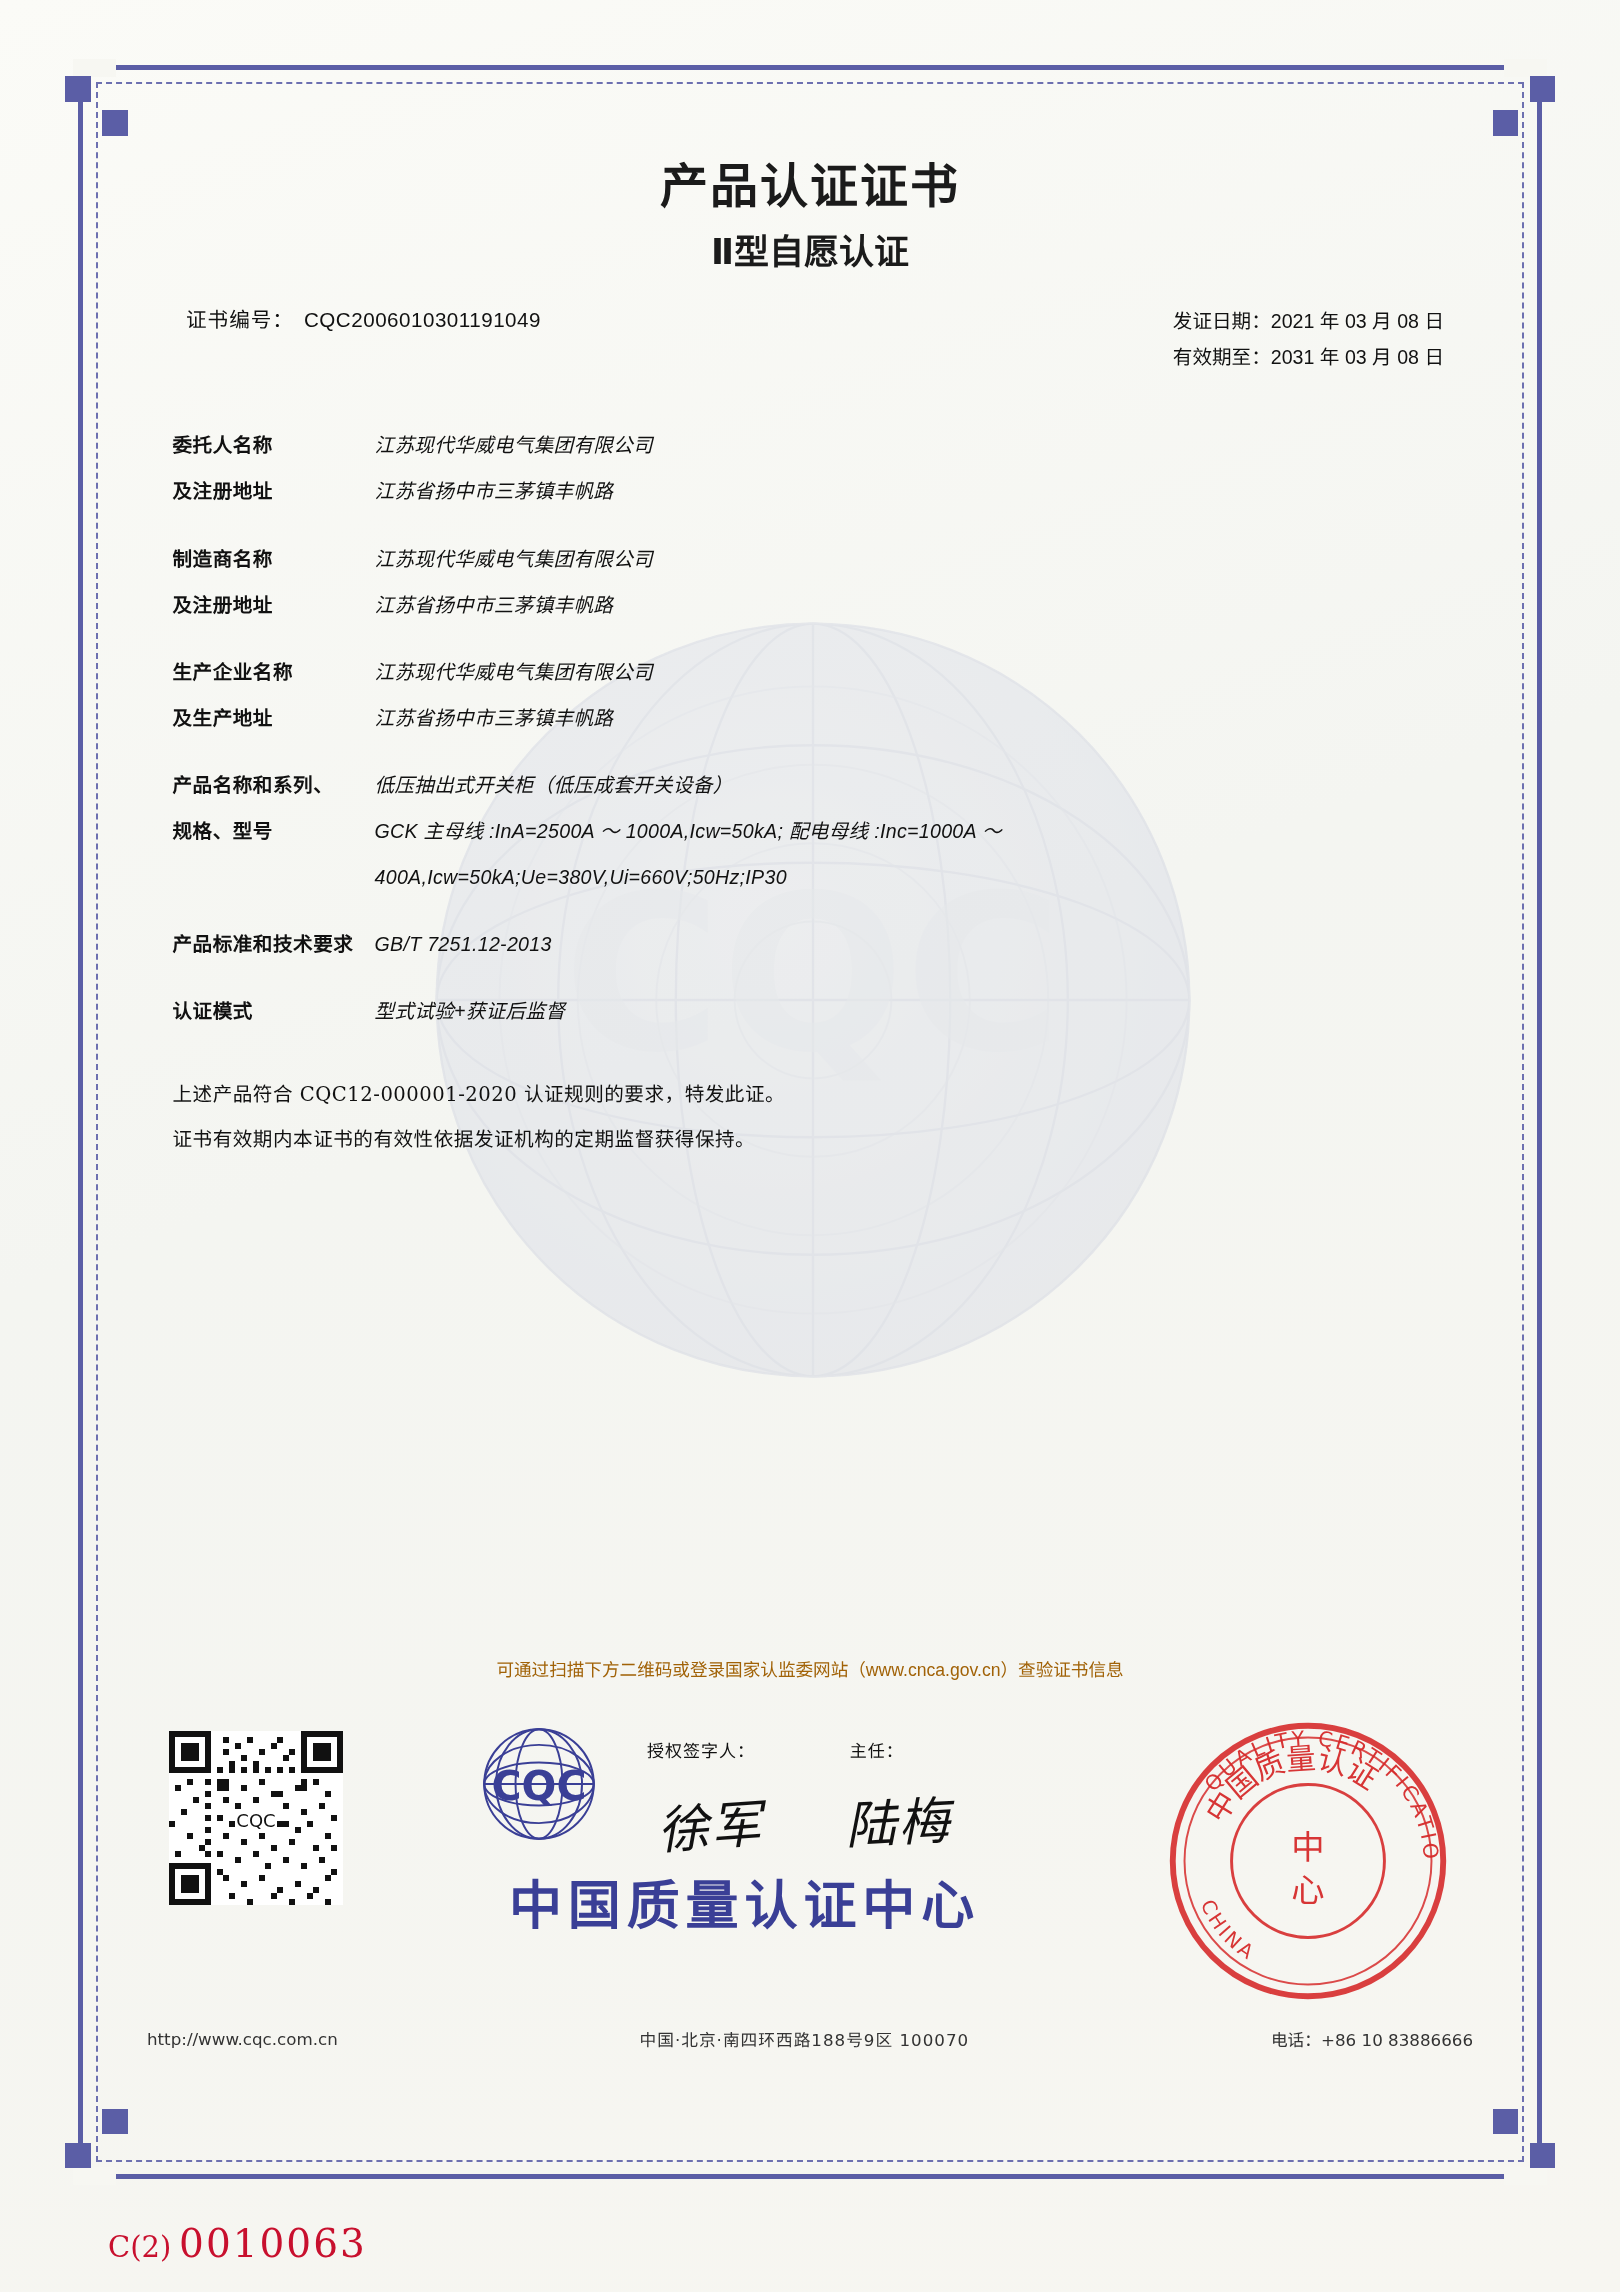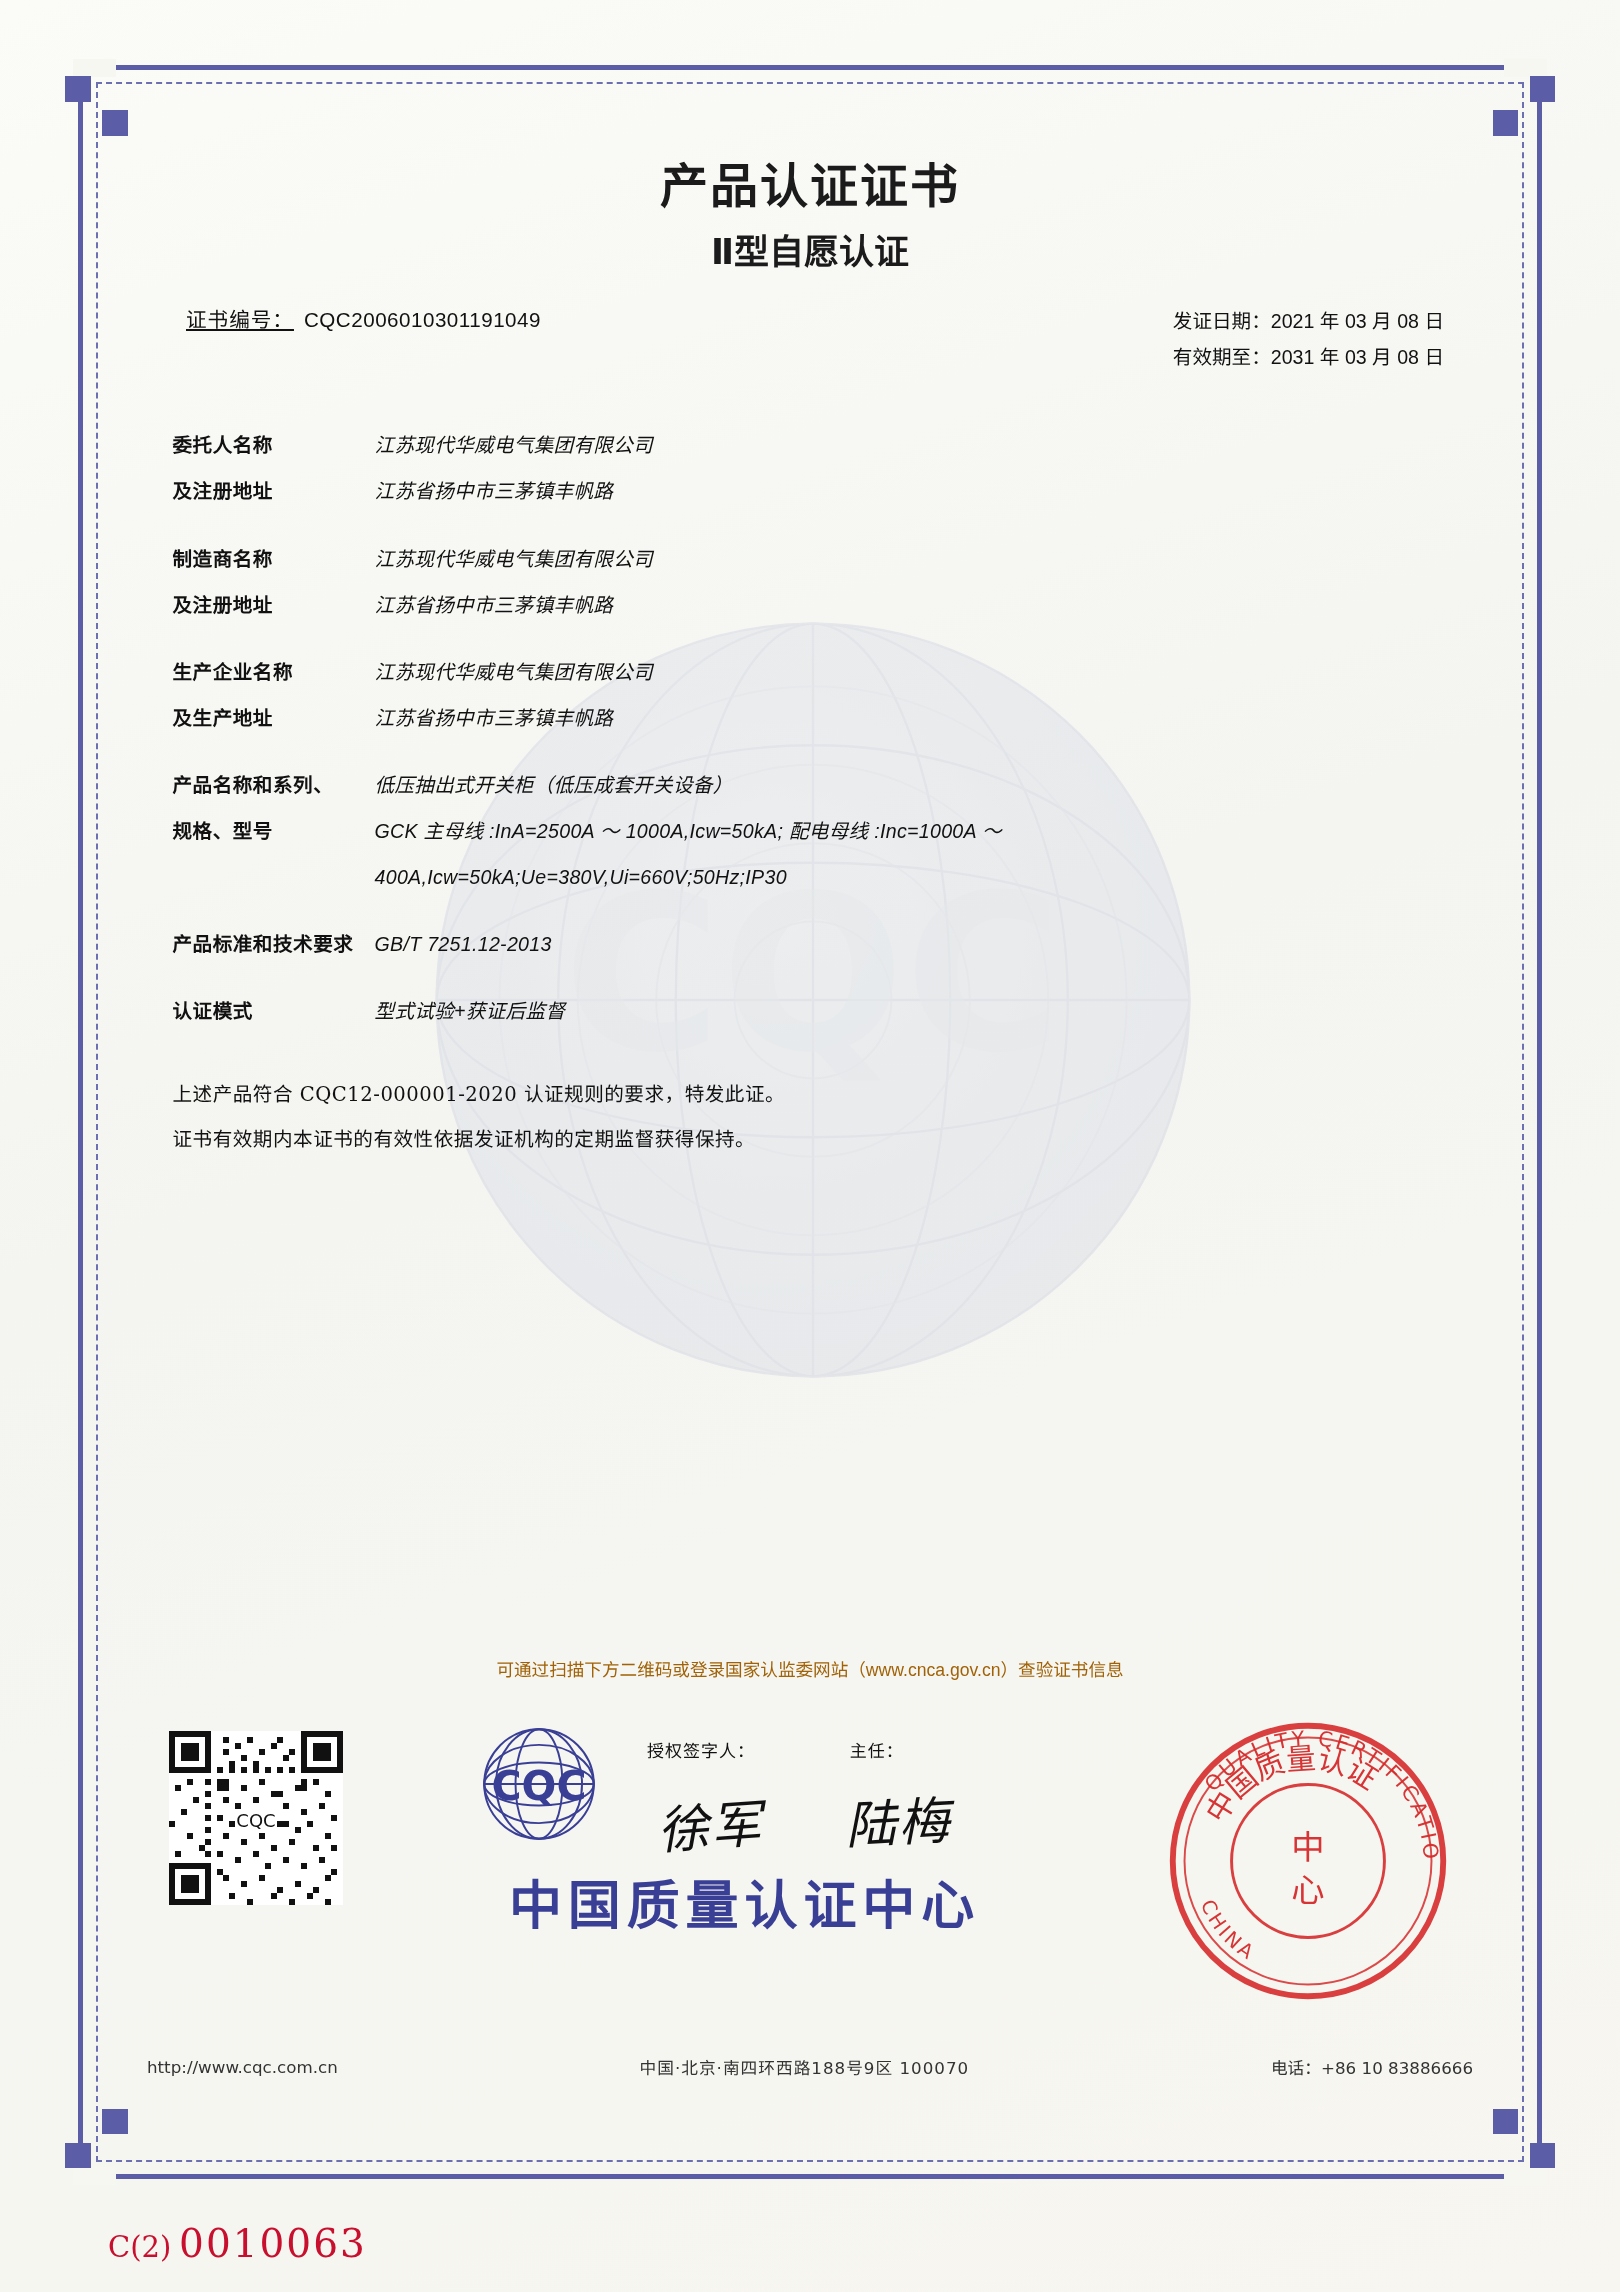--- a/index.html
+++ b/index.html
@@ -107,21 +107,21 @@
     justify-content: space-between;
     align-items: flex-start;
     margin-top: 21.6px;
     padding: 0 29px 0 39px;
   }
   .cert-no {
     font-size: 20.6px;
     color: #111;
     white-space: nowrap;
   }
-  .cert-no .lbl { letter-spacing: 1px; text-decoration: underline; }
+  .cert-no .lbl { letter-spacing: 1px; }
   .cert-no .val { margin-left: 10px; letter-spacing: 0.5px; }
   .dates { font-size: 19.6px; color: #111; line-height: 1.85; text-align: left; }
   .dates .d-line { white-space: nowrap; }
 
   
   .fields { margin-top: 51px; padding-left: 25.5px; }
   .field {
     display: flex;
     align-items: flex-start;
     margin-bottom: 7.8px;
@@ -236,21 +236,20 @@
     position: absolute;
     left: 147px;
     right: 147px;
     top: 2027px;
     display: flex;
     justify-content: space-between;
     align-items: center;
     font-size: 16.7px;
     color: #333;
     font-family: "DejaVu Sans", "Liberation Sans", sans-serif;
-    margin-top: 28px;
   }
   .footer .f-center { letter-spacing: 1px; }
 
   .serial {
     position: absolute;
     left: 108px;
     bottom: 27.4px;
     color: #c8102e;
     font-family: "DejaVu Serif", "Liberation Serif", serif;
   }

